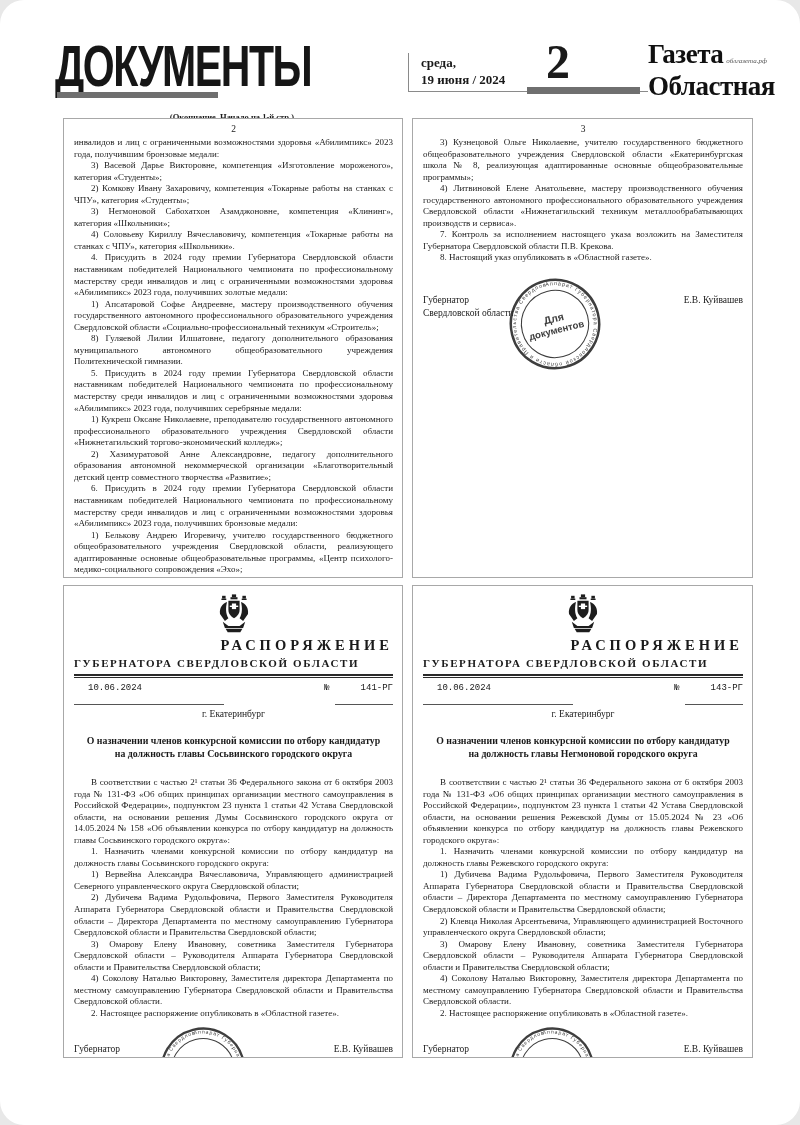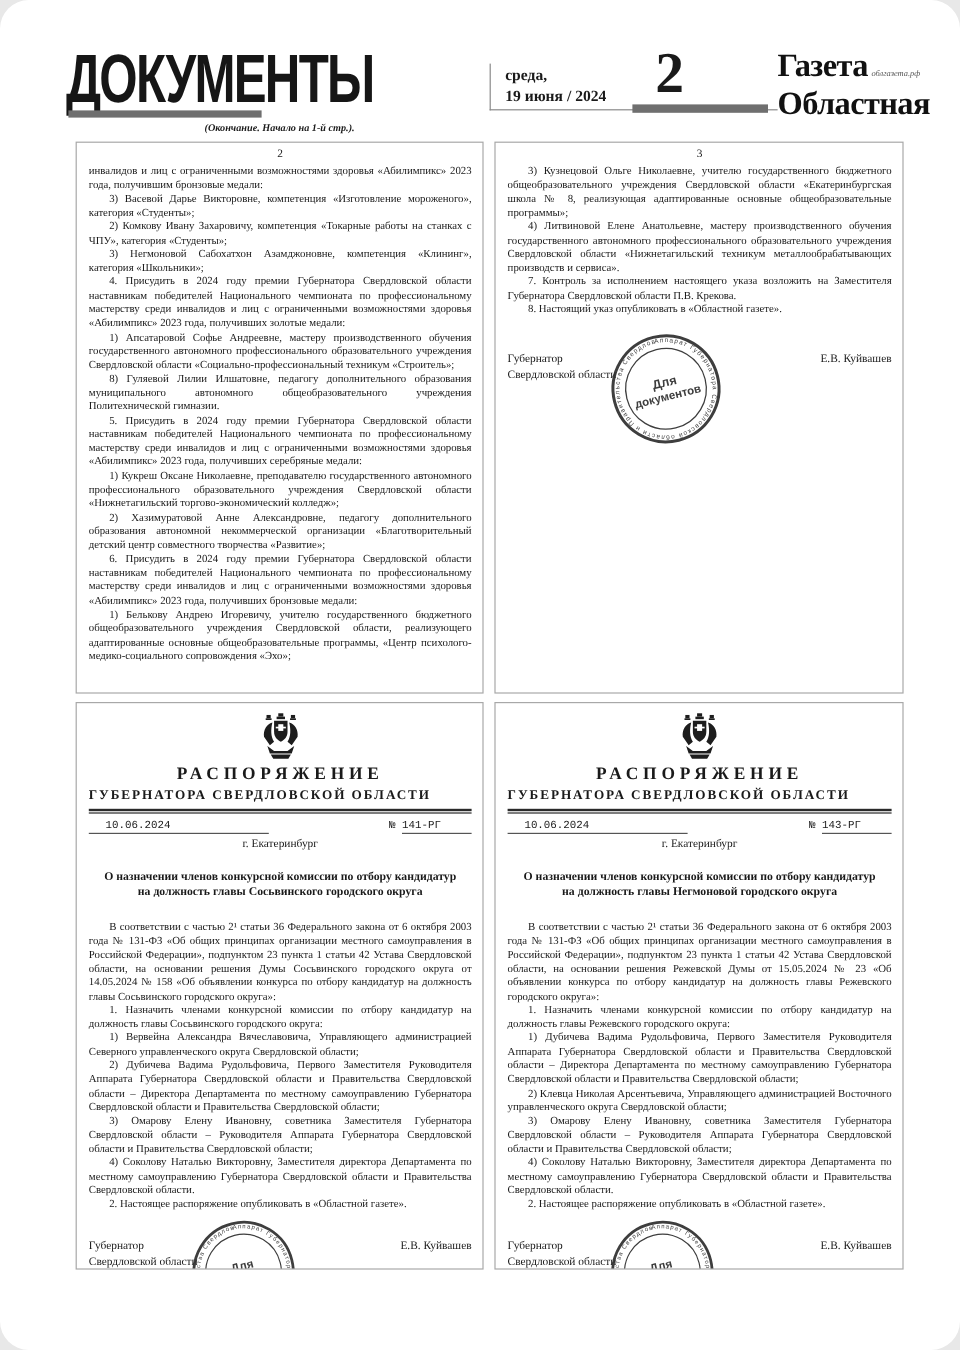--- a/index.html
+++ b/index.html
@@ -18,41 +18,41 @@
     transform:scaleX(0.72); transform-origin:0 0; white-space:nowrap; color:#161616;
   }
   .mast-title-bar { position:absolute; left:57px; top:92px; width:161px; height:6px; background:#6f6f6f; }
   .mast-vline { position:absolute; left:408px; top:53px; width:1px; height:39px; background:#8a8a8a; }
   .mast-hline { position:absolute; left:408px; top:91px; width:240px; height:1px; background:#8a8a8a; }
   .mast-date { position:absolute; left:421px; top:54px; font-weight:700; font-size:13px; line-height:17px; }
   .mast-pagenum { position:absolute; left:546px; top:36px; font-weight:700; font-size:48px; line-height:52px; }
   .mast-pagenum-bar { position:absolute; left:527px; top:87px; width:113px; height:7px; background:#6f6f6f; }
   .logo { position:absolute; left:648px; top:42px; width:150px; font-weight:700; line-height:25px; font-size:27px; letter-spacing:-0.5px; color:#111; }
   .logo .site { font-size:7px; font-weight:400; font-style:italic; color:#555; letter-spacing:0; margin-left:3px; }
-  .cont-note { position:absolute; left:63px; top:101px; width:340px; text-align:center;
-    font-size:8.5px; font-weight:700; font-style:italic; }
+  .cont-note { position:absolute; left:63px; top:112px; width:340px; text-align:center;
+    font-size:8.5px; font-weight:700; }
   
   .box { position:absolute; border:1px solid #a8a8a8; background:#fff; padding:4px 9px 4px 10px; overflow:hidden; }
   #box-tl { left:63px;  top:118px; width:340px; height:460px; }
   #box-tr { left:412px; top:118px; width:341px; height:460px; }
   #box-bl { left:63px;  top:585px; width:340px; height:473px; }
   #box-br { left:412px; top:585px; width:341px; height:473px; }
   .page-mark { text-align:center; font-size:9.5px; margin:1px 0 3px; }
   .para { font-size:9px; line-height:11.55px; text-align:justify; text-indent:17px; }
   .no-first-indent .para:first-child { text-indent:0; }
   
   .emblem { display:block; margin:3px auto 2px; }
-  .doc-type { text-align:center; font-weight:700; font-size:14.5px; letter-spacing:4px; margin-top:2px; }
+  .doc-type { text-align:right; font-weight:700; font-size:14.5px; letter-spacing:4px; margin-top:2px; }
   .doc-org  { text-align:left; font-weight:700; font-size:11px; letter-spacing:1.6px; margin-top:3px; }
   .double-rule { margin-top:5px; border-top:2.5px solid #2a2a2a; border-bottom:1px solid #2a2a2a; height:4px; }
   .date-row { display:flex; justify-content:space-between; margin-top:5px;
     font-family:"Liberation Mono", monospace; font-size:9px; }
   .date-val { display:inline-block; width:150px; border-bottom:1px solid #555; padding-left:14px; padding-bottom:1px; }
   .num-wrap { display:inline-block; }
-  .num-val { display:inline-block; min-width:58px; border-bottom:1px solid #555; text-align:left; padding-bottom:1px; }
+  .num-val { display:inline-block; min-width:58px; border-bottom:1px solid #555; text-align:right; padding-bottom:11px; }
   .city { text-align:center; font-size:9.5px; margin:4px 0 0; }
   .order-title { text-align:center; font-weight:700; font-size:9.8px; line-height:13px; margin:15px 4px 0; }
   .order-body { margin-top:17px; }
   
   .sig { position:relative; display:flex; justify-content:space-between; 
     font-size:9.5px; line-height:13px; margin-top:24px; }
   .stamp { position:absolute; left:84px; top:-18px; z-index:2; opacity:0.92; }
   .sig-right { padding-bottom:0; }
 </style>
 </head>
@@ -79,20 +79,21 @@
 
   <div class="cont-note">(Окончание. Начало на 1-й стр.).</div>
 
   <div class="box" id="box-tl">
     <div class="page-mark">2</div>
     <div class="no-first-indent">
         <p class="para">инвалидов и лиц с ограниченными возможностями здоровья «Абилимпикс» 2023 года, получившим бронзовые медали:</p>
         <p class="para">3) Васевой Дарье Викторовне, компетенция «Изготовление мороженого», категория «Студенты»;</p>
         <p class="para">2) Комкову Ивану Захаровичу, компетенция «Токарные работы на станках с ЧПУ», категория «Студенты»;</p>
         <p class="para">3) Негмоновой Сабохатхон Азамджоновне, компетенция «Клининг», категория «Школьники»;</p>
+        <p class="para">4) Соловьеву Кириллу Вячеславовичу, компетенция «Токарные работы на станках с ЧПУ», категория «Школьники».</p>
         <p class="para">4. Присудить в 2024 году премии Губернатора Свердловской области наставникам победителей Национального чемпионата по профессиональному мастерству среди инвалидов и лиц с ограниченными возможностями здоровья «Абилимпикс» 2023 года, получивших золотые медали:</p>
         <p class="para">1) Апсатаровой Софье Андреевне, мастеру производственного обучения государственного автономного профессионального образовательного учреждения Свердловской области «Социально-профессиональный техникум «Строитель»;</p>
         <p class="para">8) Гуляевой Лилии Илшатовне, педагогу дополнительного образования муниципального автономного общеобразовательного учреждения Политехнической гимназии.</p>
         <p class="para">5. Присудить в 2024 году премии Губернатора Свердловской области наставникам победителей Национального чемпионата по профессиональному мастерству среди инвалидов и лиц с ограниченными возможностями здоровья «Абилимпикс» 2023 года, получивших серебряные медали:</p>
         <p class="para">1) Кукреш Оксане Николаевне, преподавателю государственного автономного профессионального образовательного учреждения Свердловской области «Нижнетагильский торгово-экономический колледж»;</p>
         <p class="para">2) Хазимуратовой Анне Александровне, педагогу дополнительного образования автономной некоммерческой организации «Благотворительный детский центр совместного творчества «Развитие»;</p>
         <p class="para">6. Присудить в 2024 году премии Губернатора Свердловской области наставникам победителей Национального чемпионата по профессиональному мастерству среди инвалидов и лиц с ограниченными возможностями здоровья «Абилимпикс» 2023 года, получивших бронзовые медали:</p>
         <p class="para">1) Белькову Андрею Игоревичу, учителю государственного бюджетного общеобразовательного учреждения Свердловской области, реализующего адаптированные основные общеобразовательные программы, «Центр психолого-медико-социального сопровождения «Эхо»;</p>
       </div>
   </div>

